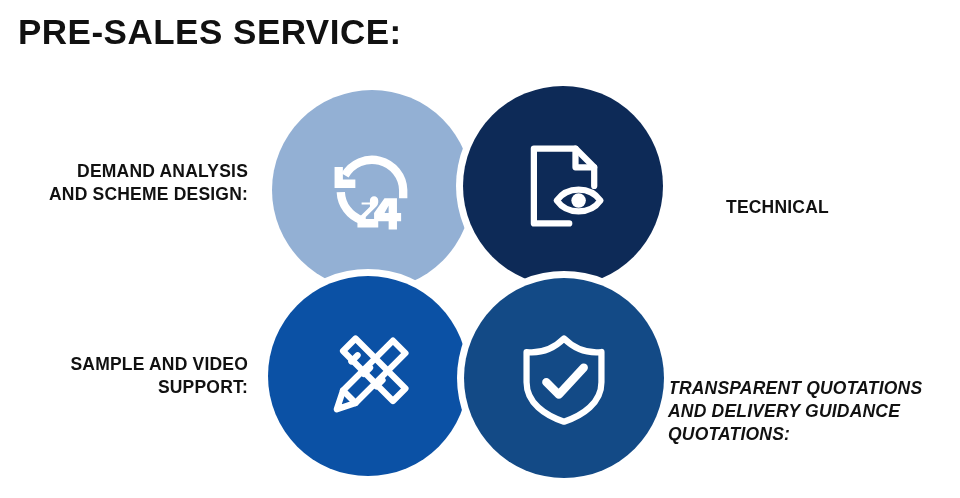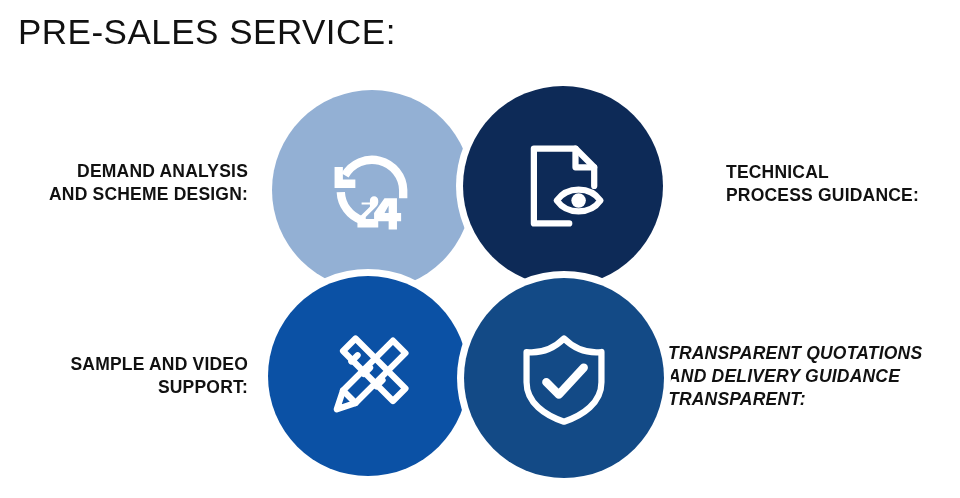--- a/index.html
+++ b/index.html
@@ -17,21 +17,21 @@
     background: #ffffff;
     overflow: hidden;
   }
 
   
   .title {
     position: absolute;
     left: 18px;
     top: 12px;
     font-size: 35px;
-    font-weight: normal;
+    font-weight: bold;
     letter-spacing: 0.5px;
     color: #111111;
     white-space: nowrap;
   }
 
   
   .cluster {
     position: absolute;
     left: 268px;
     top: 86px;
@@ -66,21 +66,21 @@
   
   .label {
     position: absolute;
     font-size: 17.5px;
     font-weight: bold;
     line-height: 1.32;
     color: #111111;
     letter-spacing: 0.2px;
   }
   .label-left  { text-align: right; }
-  .label-right { text-align: left; }
+  .label-right { text-align: left; margin-top: 35px; }
 
   .lbl-demand   { right: 712px; top: 160px; width: 260px; }
   .lbl-sample   { right: 712px; top: 353px; width: 260px; }
   .lbl-tech     { left: 726px;  top: 161px; width: 230px; }
   .lbl-transp   { left: 668px;  top: 342px; width: 292px; font-style: italic; }
   .label .line { display: block; white-space: nowrap; }
 </style>
 </head>
 <body>
 
@@ -143,27 +143,26 @@
 
   </div>
 
   <div class="label label-left lbl-demand">
     <span class="line">DEMAND ANALYSIS</span>
     <span class="line">AND SCHEME DESIGN:</span>
   </div>
 
   <div class="label label-right lbl-tech">
     <span class="line">TECHNICAL</span>
-    <span class="line">PROCESS GUIDANCE:</span>
   </div>
 
   <div class="label label-left lbl-sample">
     <span class="line">SAMPLE AND VIDEO</span>
     <span class="line">SUPPORT:</span>
   </div>
 
   <div class="label label-right lbl-transp">
     <span class="line">TRANSPARENT QUOTATIONS</span>
     <span class="line">AND DELIVERY GUIDANCE</span>
-    <span class="line">TRANSPARENT:</span>
+    <span class="line">QUOTATIONS:</span>
   </div>
 
 </div>
 
 </body></html>

